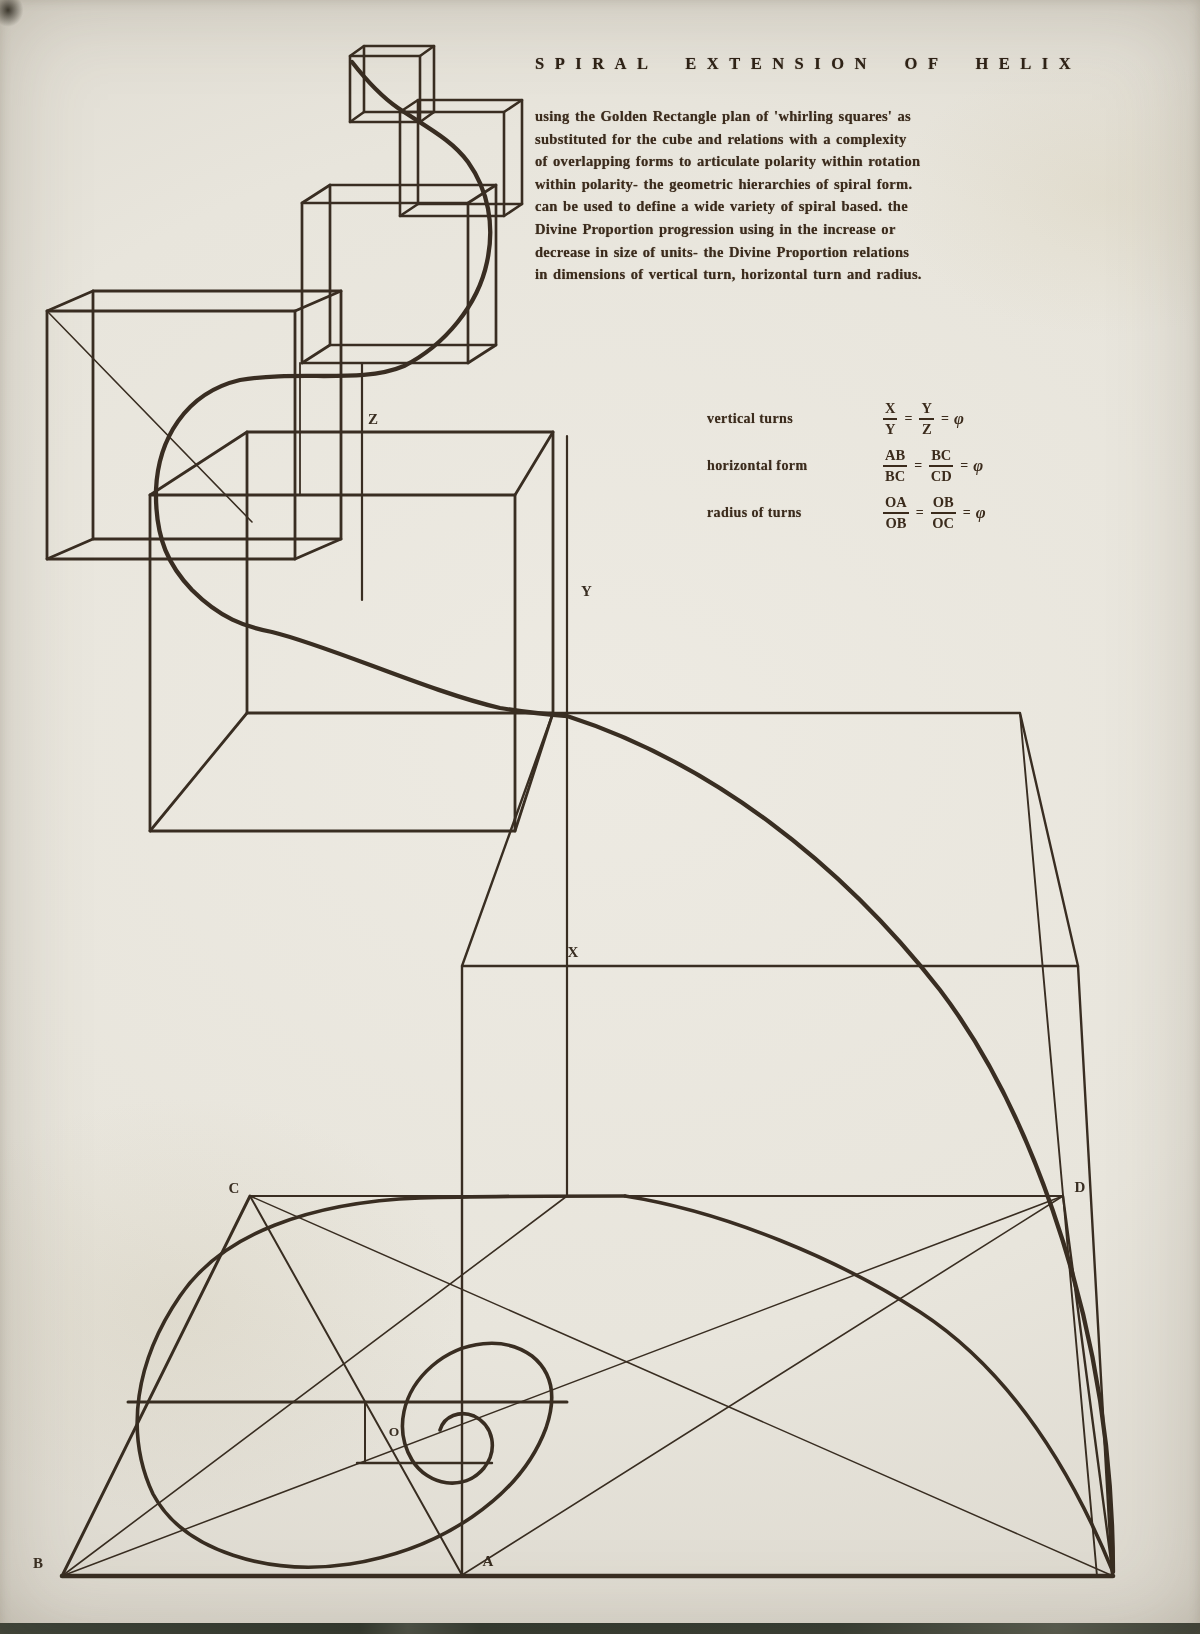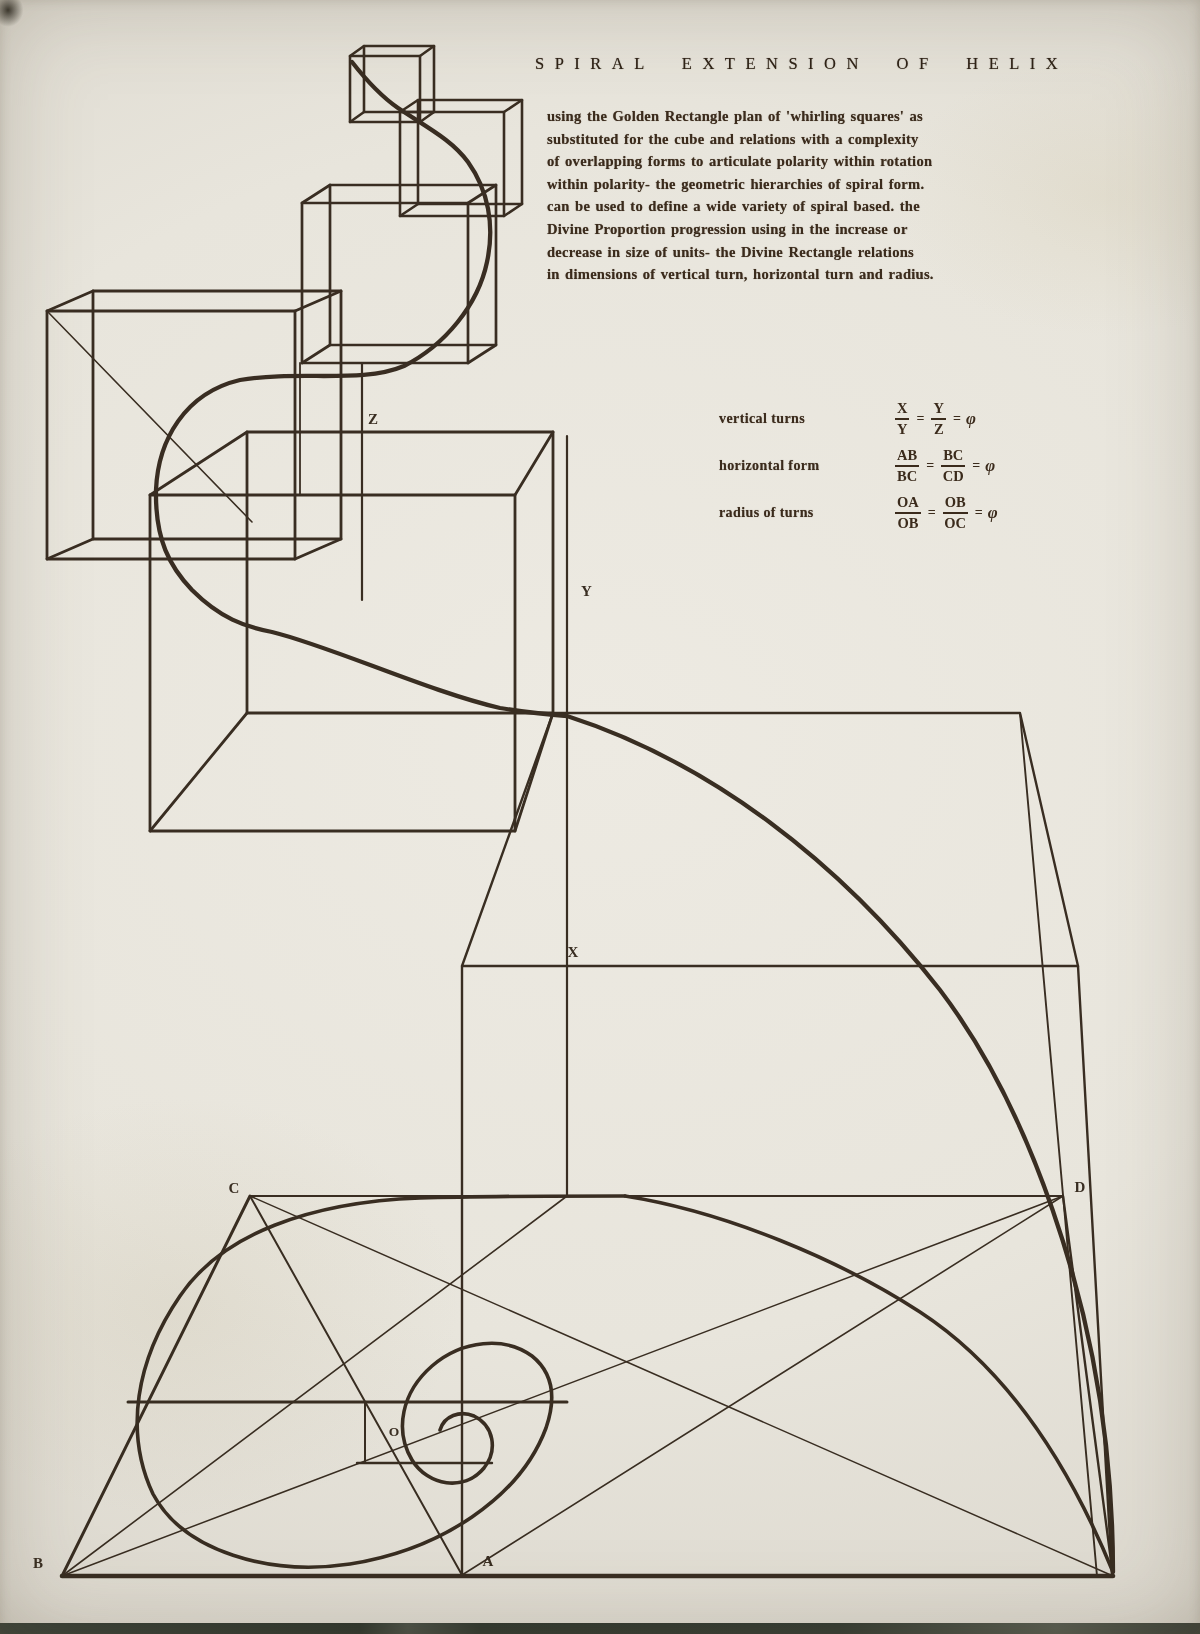--- a/index.html
+++ b/index.html
@@ -12,34 +12,33 @@
       radial-gradient(1400px 1100px at 50% 45%, #edeae2 0%, #e8e5dc 55%, #ddd9cf 88%, #cfcabe 100%);
     font-family:"Liberation Serif", serif;
     color:#3a2b1e;
   }
   .vignette{position:absolute;inset:0;pointer-events:none;
     box-shadow:inset 0 0 90px rgba(90,80,60,.25), inset 0 0 12px rgba(90,80,60,.2);}
   .bottom-strip{position:absolute;left:0;bottom:0;width:1200px;height:11px;
     background:linear-gradient(90deg,#394138 0%,#2e352c 30%,#4a5046 34%,#30372e 40%,#343b32 70%,#575c50 88%,#3a4037 100%);}
   .title{
     position:absolute;left:535px;top:54px;width:640px;
-    font-size:16.5px;font-weight:400;letter-spacing:10.5px;word-spacing:13px;
+    font-size:16.5px;font-weight:700;letter-spacing:10.5px;word-spacing:13px;
     color:#2e2216;white-space:nowrap;text-shadow:0 0 1px rgba(46,34,22,.55);
   }
   .para{position:absolute;left:535px;top:105px;width:608px;}
   .para .line{
     font-size:14.6px;font-weight:700;line-height:22.6px;white-space:nowrap;
     color:#3b2b1c;letter-spacing:.25px;word-spacing:1.5px;
     text-shadow:0 0 .8px rgba(59,43,28,.6);
-    margin-left:12px;
   }
   .formulas{position:absolute;left:707px;top:395px;}
   .frow{display:flex;align-items:center;height:47px;}
   .flabel{width:172px;font-size:14px;font-weight:700;letter-spacing:.4px;color:#3b2b1c;
-    text-shadow:0 0 .8px rgba(59,43,28,.55);margin-left:12px;}
+    text-shadow:0 0 .8px rgba(59,43,28,.55);}
   .frac{display:inline-block;text-align:center;vertical-align:middle;margin:0 4px;
     font-size:14.5px;font-weight:700;line-height:1.15;color:#3b2b1c;}
   .frac .num{display:block;border-bottom:2px solid #3b2b1c;padding:0 2px 1px 2px;}
   .frac .den{display:block;padding-top:1px;}
   .eq{font-size:14px;font-weight:700;margin:0 3px;color:#3b2b1c;}
   .phi{font-size:17px;font-weight:700;font-style:italic;margin-left:2px;color:#3b2b1c;}
   svg text{font-family:"Liberation Serif",serif;font-weight:700;fill:#2c2014;}
 </style>
 </head>
 <body>
@@ -154,21 +153,21 @@
 
   <div class="title">SPIRAL EXTENSION OF HELIX</div>
 
   <div class="para">
     <div class="line">using the Golden Rectangle plan of 'whirling squares' as</div>
     <div class="line">substituted for the cube and relations with a complexity</div>
     <div class="line">of overlapping forms to articulate polarity within rotation</div>
     <div class="line">within polarity- the geometric hierarchies of spiral form.</div>
     <div class="line">can be used to define a wide variety of spiral based. the</div>
     <div class="line">Divine Proportion progression using in the increase or</div>
-    <div class="line">decrease in size of units- the Divine Rectangle relations</div>
+    <div class="line">decrease in size of units- the Divine Proportion relations</div>
     <div class="line">in dimensions of vertical turn, horizontal turn and radius.</div>
   </div>
 
   <div class="formulas">
 
     <div class="frow">
       <span class="flabel">vertical turns</span>
       <span class="frac">
         <span class="num">X</span>
         <span class="den">Y</span>

